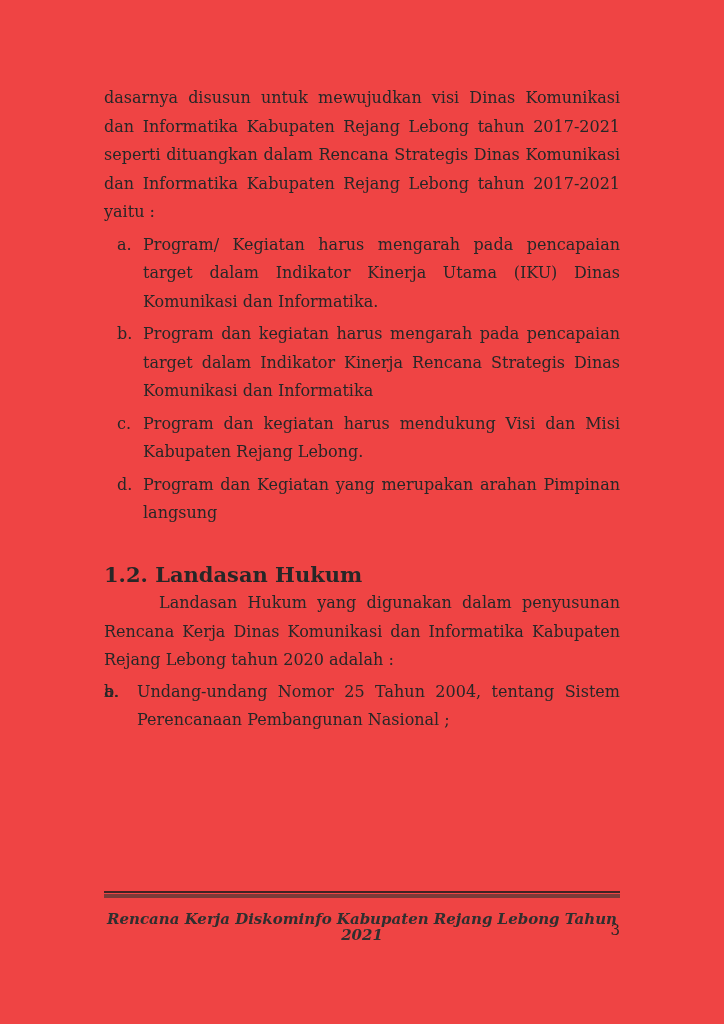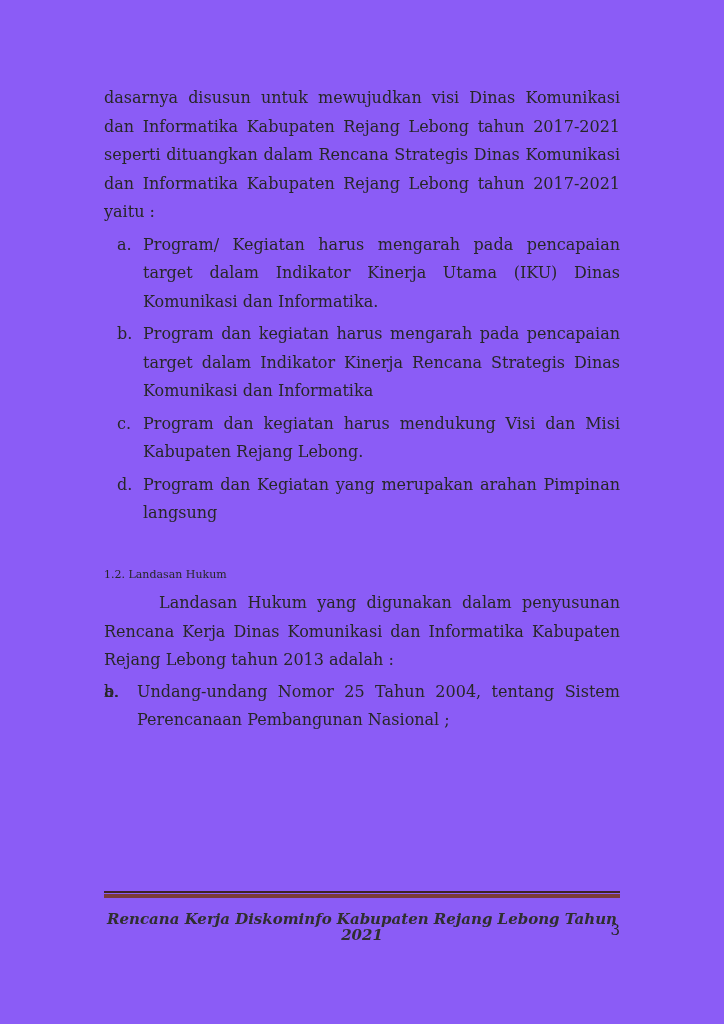--- a/index.html
+++ b/index.html
@@ -5,21 +5,21 @@
   html, body {
     margin: 0;
     padding: 0;
     background: #ffffff;
   }
   .page {
     position: relative;
     width: 724px;
     height: 1024px;
     margin: 0 auto;
-    background: #8b5cf6;
+    background: #ef4444;
     overflow: hidden;
     font-family: "DejaVu Serif", "Liberation Serif", serif;
     font-size: 16px;
     line-height: 28.5px;
     color: #272727;
   }
   .content {
     position: absolute;
     top: 84px;
     left: 104px;
@@ -41,22 +41,22 @@
   }
   .l1-item .marker {
     position: absolute;
     left: 0;
     top: 0;
   }
   .list1-wrap { margin-left: 13px; }
 
   .section-heading {
     margin-top: 33px;
-    font-weight: normal;
-    font-size: 11px;
+    font-weight: bold;
+    font-size: 21px;
   }
 
   .l2-item {
     position: relative;
     padding-left: 33px;
     margin-top: 3px;
     text-align: justify;
   }
   .l2-item .marker {
     position: absolute;
@@ -122,21 +122,21 @@
         <span>Program dan kegiatan harus mendukung Visi dan Misi Kabupaten Rejang Lebong.</span>
       </div>
       <div class="l1-item">
         <span class="marker">d.</span>
         <span>Program dan Kegiatan yang merupakan arahan Pimpinan langsung</span>
       </div>
     </div>
 
     <p class="section-heading">1.2. Landasan Hukum</p>
 
-    <p class="indent-body">Landasan Hukum yang digunakan dalam penyusunan Rencana Kerja Dinas Komunikasi dan Informatika Kabupaten Rejang Lebong tahun 2013 adalah :</p>
+    <p class="indent-body">Landasan Hukum yang digunakan dalam penyusunan Rencana Kerja Dinas Komunikasi dan Informatika Kabupaten Rejang Lebong tahun 2020 adalah :</p>
 
     <div class="list-alpha">
       <div class="l2-item">
         <span class="marker">a.</span>
       </div>
       <div class="l2-item">
         <span class="marker">b.</span>
         <span>Undang-undang Nomor 25 Tahun 2004, tentang Sistem Perencanaan Pembangunan Nasional ;</span>
       </div>
     </div>

